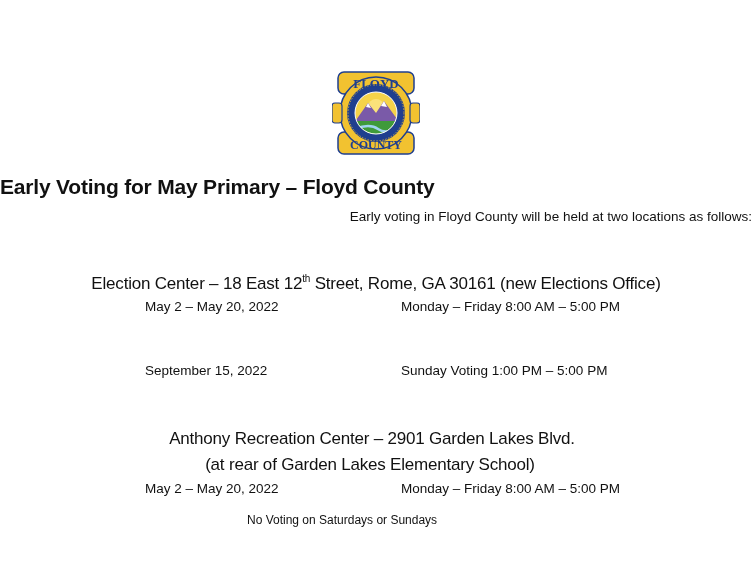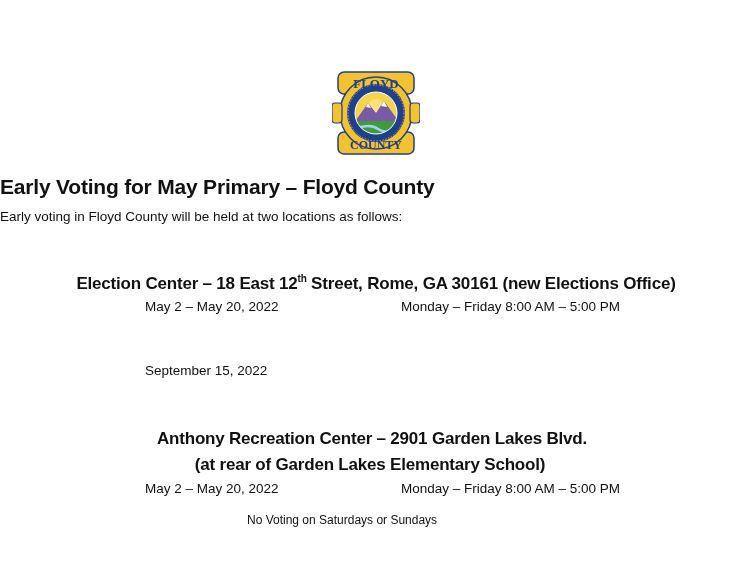--- a/index.html
+++ b/index.html
@@ -7,26 +7,26 @@
     body { position: relative; font-family: "Liberation Sans", "DejaVu Sans", sans-serif; color: #111111; }
 
     .seal { position: absolute; left: 332px; top: 67px; width: 88px; height: 92px; }
 
     .title {
       position: absolute; left: 0; width: 752px; top: 175px;
       text-align: left; font-weight: bold; font-size: 21px; letter-spacing: -0.2px;
     }
     .subtitle {
       position: absolute; left: 0; width: 752px; top: 209px;
-      text-align: left; font-size: 13.5px;
+      text-align: right; font-size: 13.5px;
     }
 
     .loc-heading {
       position: absolute; left: 0; width: 752px; text-align: center;
-      font-weight: bold; font-size: 17px; letter-spacing: -0.2px;
+      font-weight: normal; font-size: 17px; letter-spacing: -0.2px;
     }
     .loc-heading sup { font-size: 10px; vertical-align: 7px; line-height: 0; }
 
     .row { position: absolute; left: 0; width: 752px; height: 18px; font-size: 13.5px; padding-left: 48px; }
     .row .date { position: absolute; left: 145px; top: 0; white-space: nowrap; }
     .row .hours { position: absolute; left: 401px; top: 0; white-space: nowrap; }
 
     .note {
       position: absolute; left: 247px; top: 513px; font-size: 12px; white-space: nowrap;
     }
@@ -73,20 +73,21 @@
 <div class="loc-heading" style="top: 274px;"><span>Election Center – 18 East 12</span><sup>th</sup><span> Street, Rome, GA 30161 (new Elections Office)</span></div>
 
 <div class="row" style="top: 299px;">
   <span class="date">May 2 – May 20, 2022</span>
   <span class="hours">Monday – Friday 8:00 AM – 5:00 PM</span>
 </div>
 <div class="row" style="top: 331px;">
 </div>
 <div class="row" style="top: 363px;">
   <span class="date">September 15, 2022</span>
+  <span class="hours">Sunday Voting 1:00 PM – 5:00 PM</span>
 </div>
 
 <div class="loc-heading" style="top: 429px; left: -4px;">Anthony Recreation Center – 2901 Garden Lakes Blvd.</div>
 <div class="loc-heading" style="top: 455px; left: -6px;">(at rear of Garden Lakes Elementary School)</div>
 
 <div class="row" style="top: 481px;">
   <span class="date">May 2 – May 20, 2022</span>
   <span class="hours">Monday – Friday 8:00 AM – 5:00 PM</span>
 </div>
 

